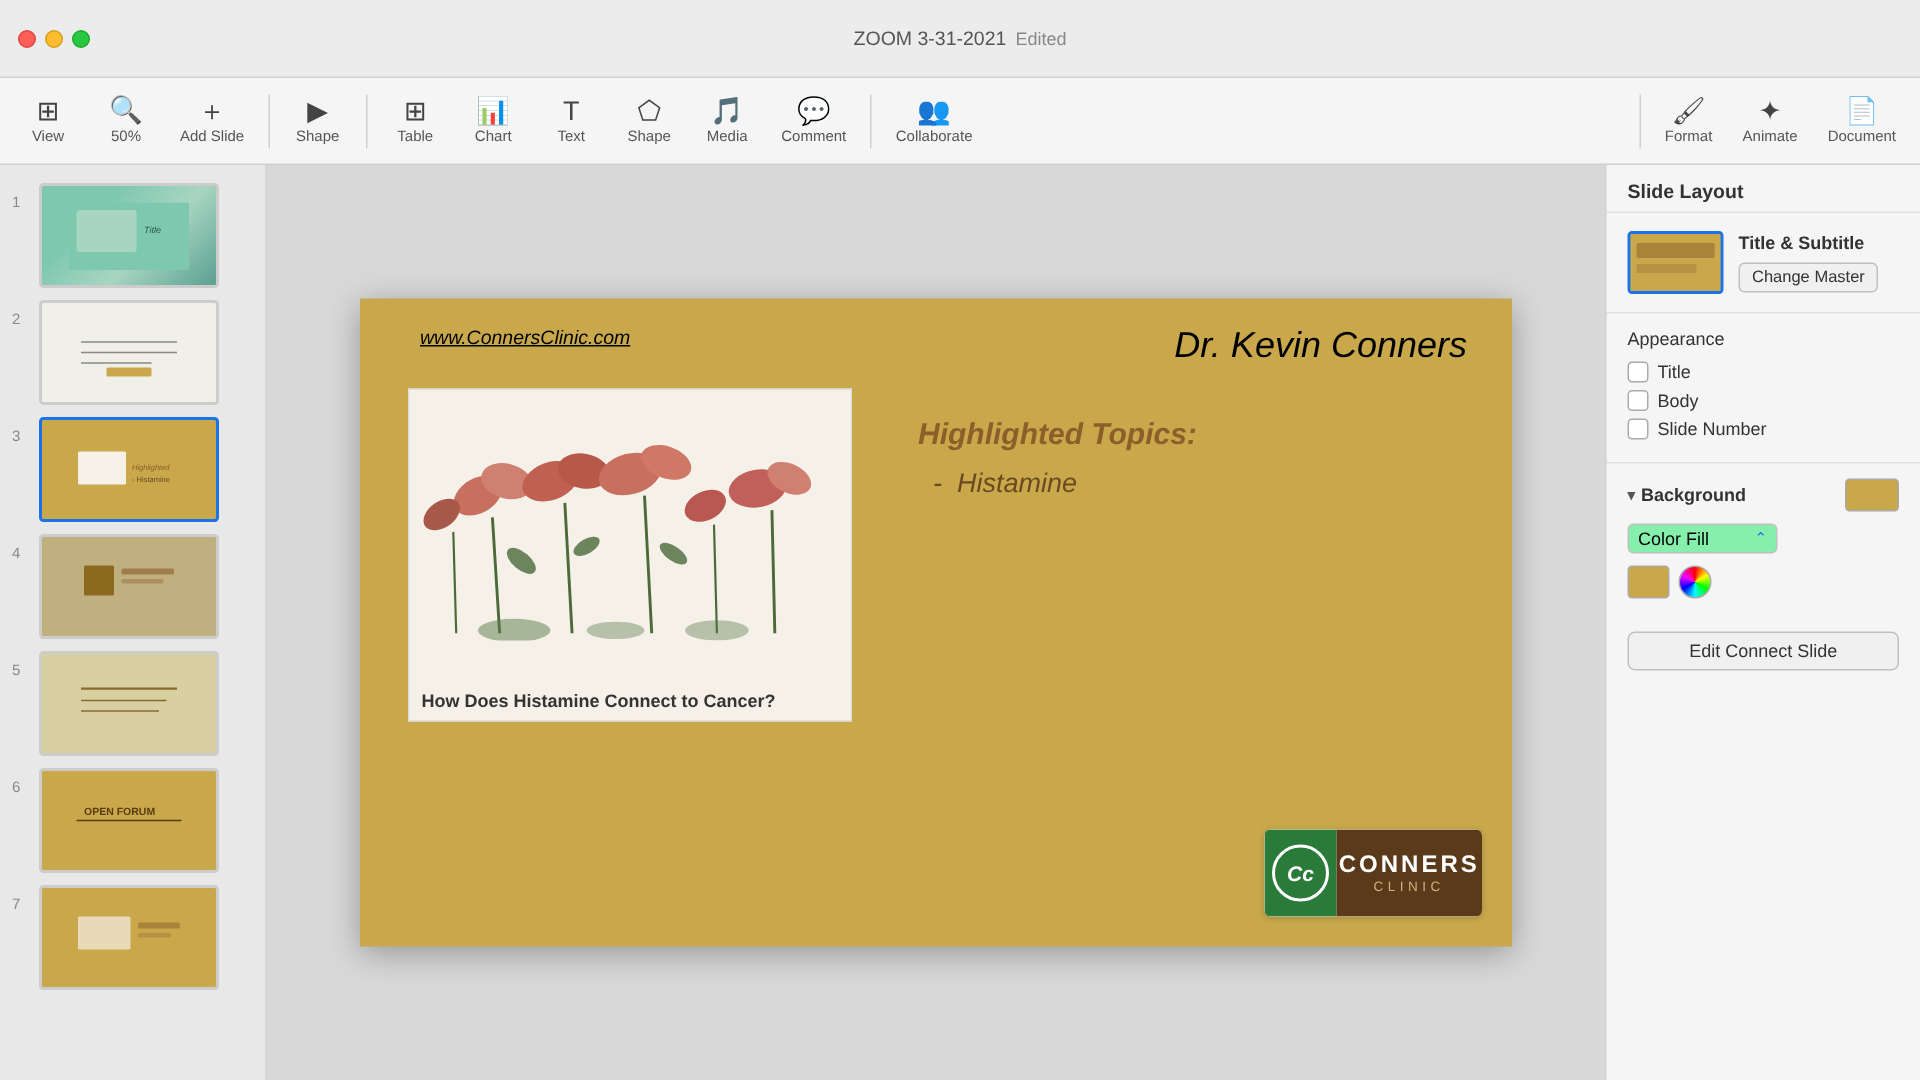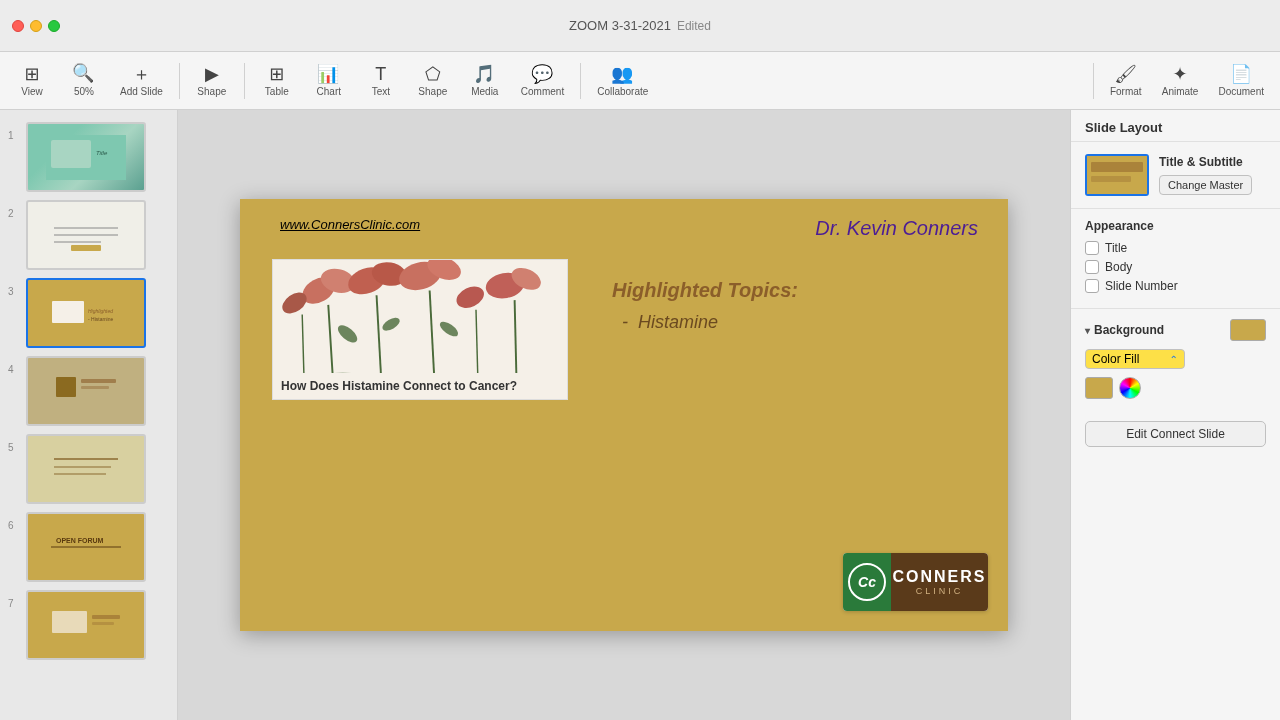--- a/index.html
+++ b/index.html
@@ -180,31 +180,31 @@
       left: 40px;
       font-size: 13px;
       color: #000000;
       text-decoration: underline;
       font-style: italic;
     }
     .slide-author {
       position: absolute;
       top: 18px;
       right: 30px;
-      font-size: 20px;
-      color: #4c1d95;
+      font-size: 24px;
+      color: #000000;
       font-style: italic;
     }
 
     .slide-image-block {
       position: absolute;
       top: 60px;
       left: 32px;
       width: 296px;
-      height: 141px;
+      height: 222px;
       background: #f5f0e8;
       border: 1px solid #ddd;
       display: flex;
       flex-direction: column;
       overflow: hidden;
     }
     .slide-image-area {
       flex: 1;
       background: #f5f0e8;
       display: flex;
@@ -346,21 +346,21 @@
       color: #333;
       white-space: nowrap;
     }
 
     .appearance-section {
       padding: 10px 14px;
       border-bottom: 1px solid #e0e0e0;
     }
     .appearance-title {
       font-size: 12px;
-      font-weight: 700;
+      font-weight: 400;
       color: #333;
       margin-bottom: 8px;
     }
     .checkbox-row {
       display: flex;
       align-items: center;
       gap: 6px;
       margin-bottom: 5px;
     }
     .checkbox-box {
@@ -407,21 +407,21 @@
     .fill-row {
       display: flex;
       align-items: center;
       justify-content: space-between;
       margin-bottom: 8px;
     }
     .fill-dropdown {
       display: flex;
       align-items: center;
       gap: 4px;
-      background: #fde047;
+      background: #86efac;
       border: 1px solid #c0c0c0;
       border-radius: 4px;
       padding: 2px 6px;
       font-size: 12px;
       cursor: pointer;
       min-width: 100px;
       justify-content: space-between;
     }
     .fill-dropdown-arrow {
       font-size: 10px;

